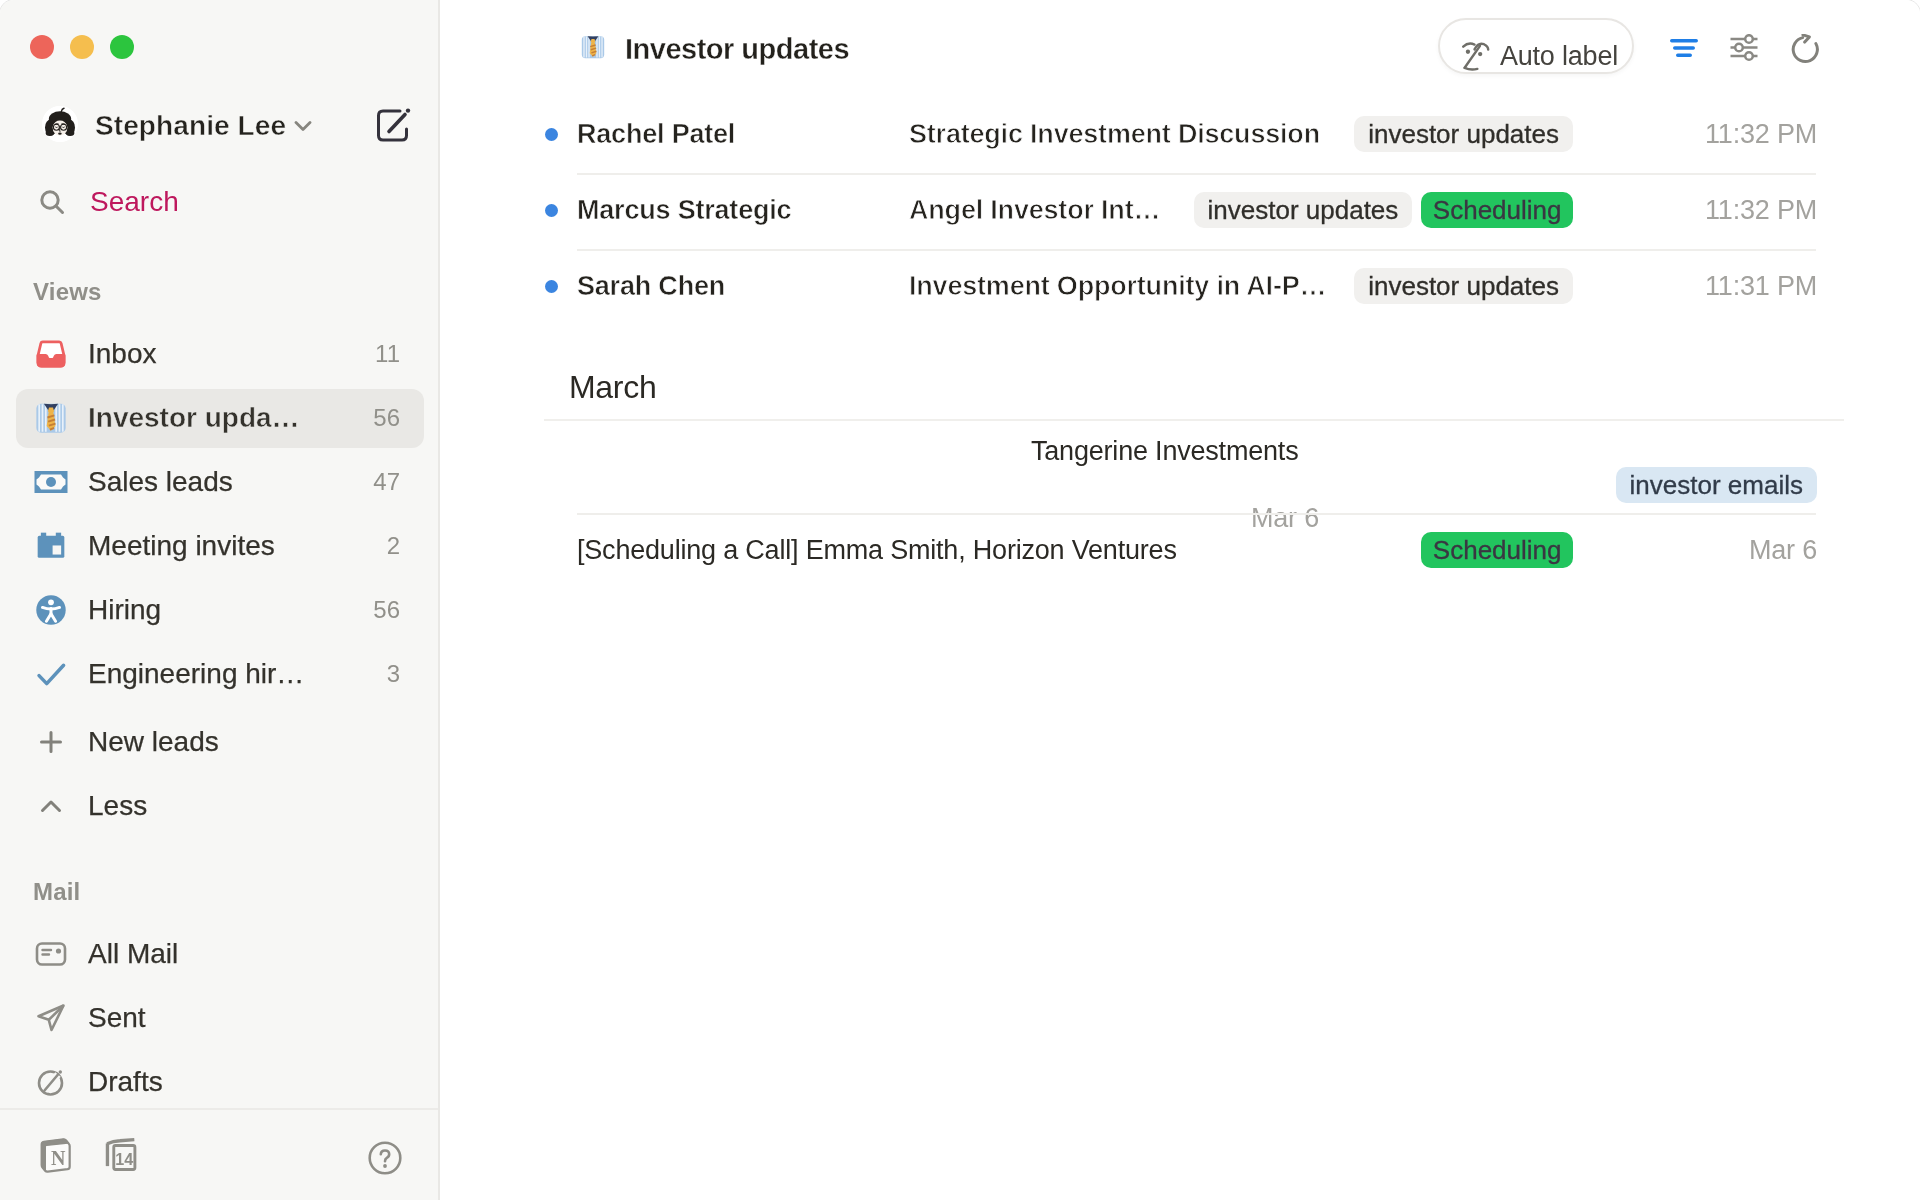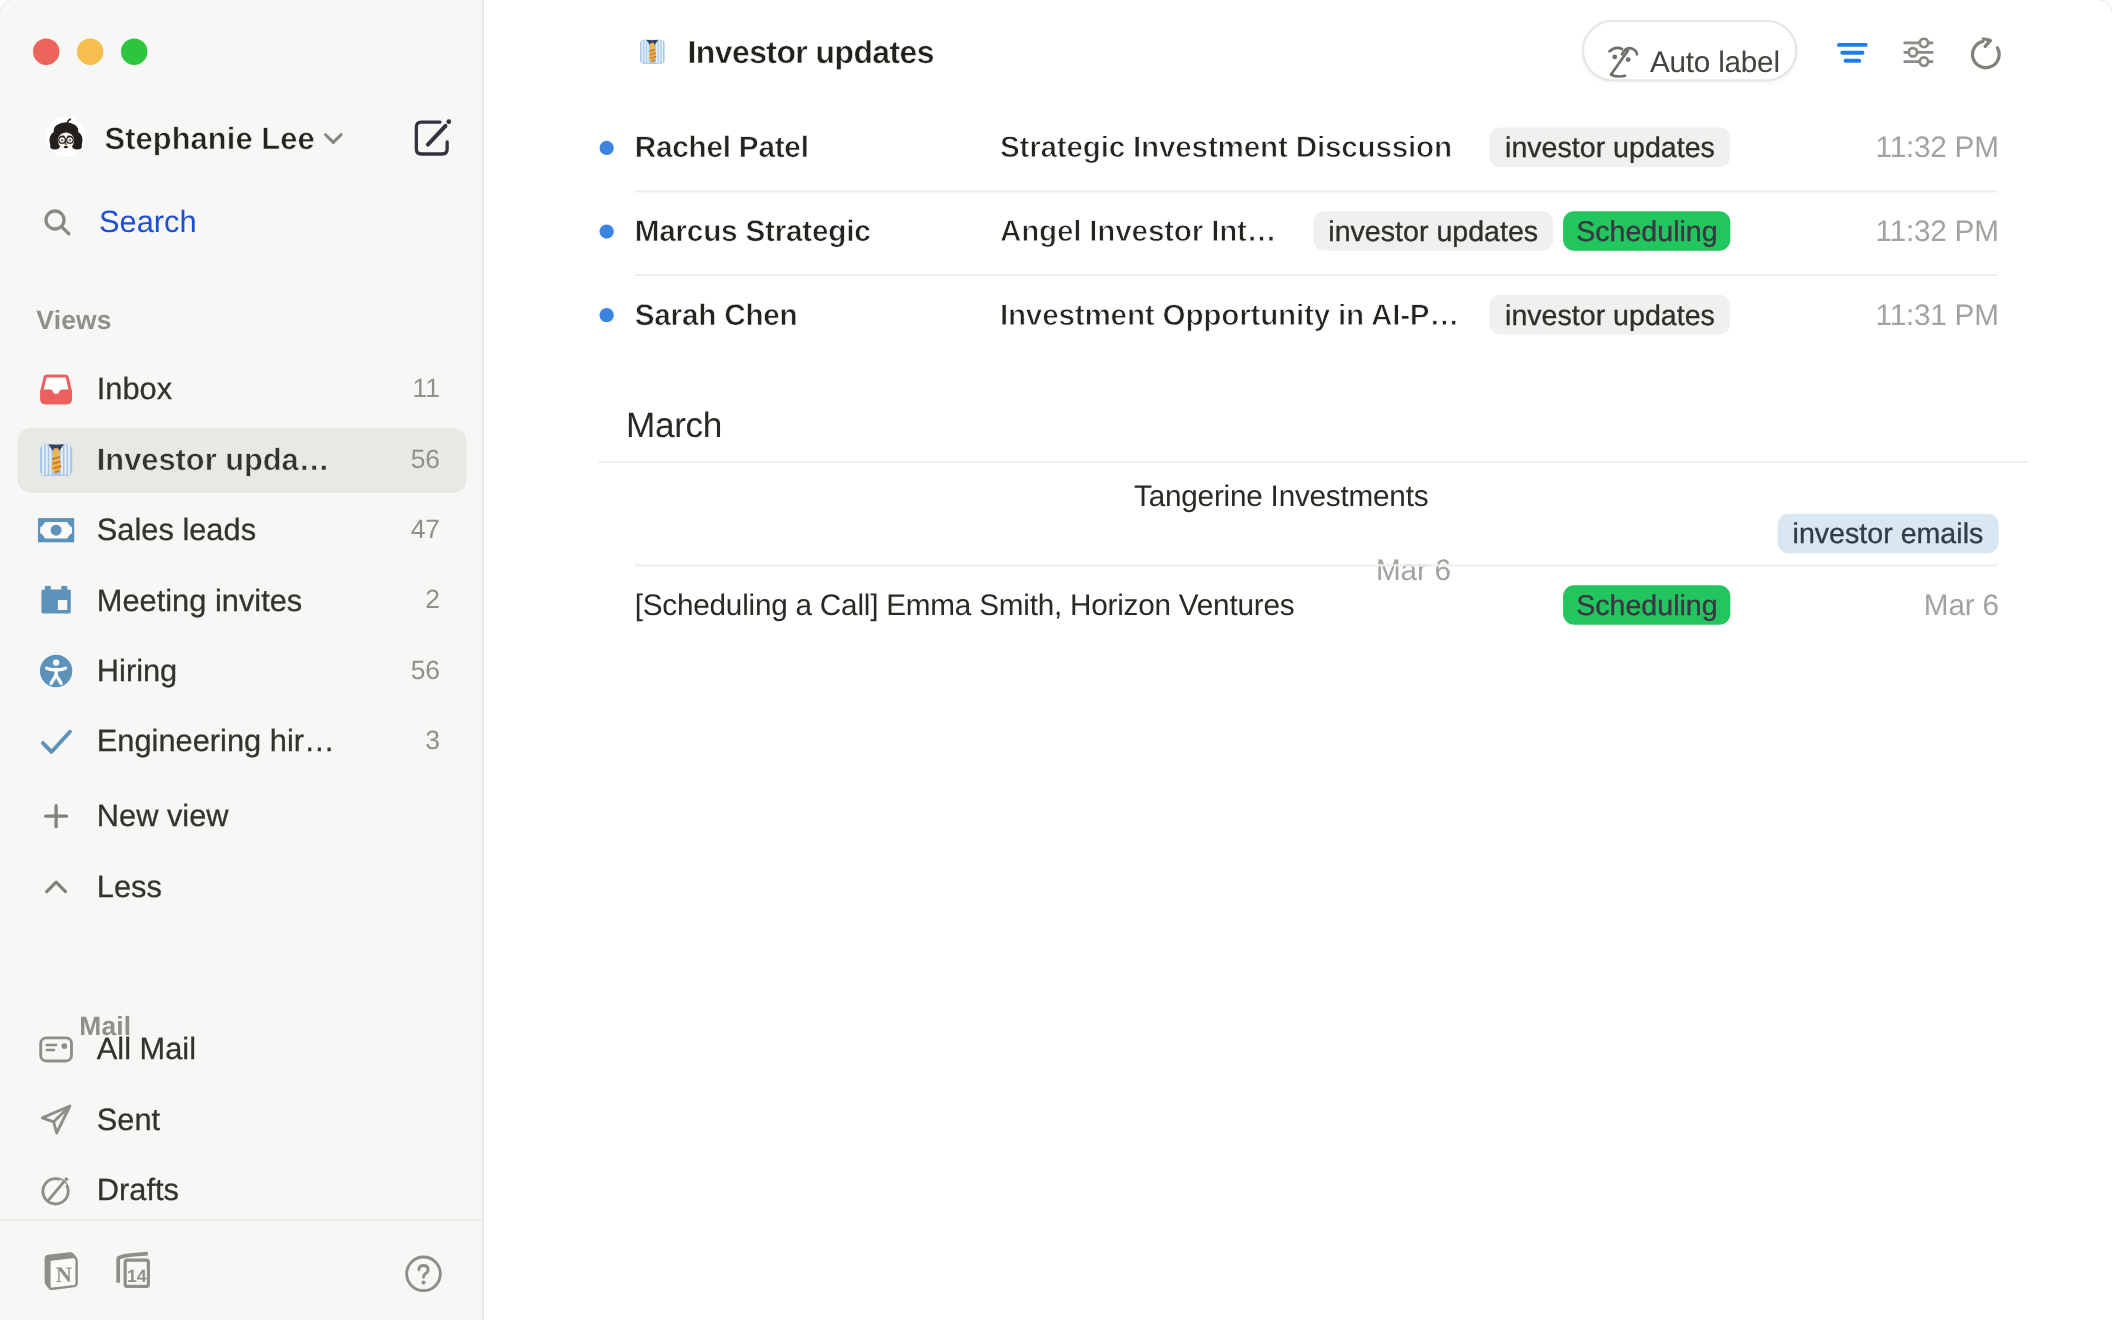--- a/index.html
+++ b/index.html
@@ -19,21 +19,21 @@
             background:#fff; overflow:hidden; }
   .pname { position:absolute; left:95px; top:calc(50% + 2px); transform:translateY(-50%);
            font-size:28px; font-weight:700; color:#25231e; letter-spacing:.1px;
            -webkit-text-stroke:0.5px #f7f7f5; }
   .pchev { position:absolute; left:294px; top:15px; }
   .compose { position:absolute; left:373px; top:-2px; }
 
   .search { position:absolute; left:0; top:184px; width:438px; height:36px; }
   .search svg { position:absolute; left:37px; top:3px; }
   .search span { position:absolute; left:90px; top:50%; transform:translateY(-50%);
-                 font-size:28px; color:#1d4ed8; }
+                 font-size:28px; color:#be185d; }
 
   .slabel { position:absolute; left:33px; font-size:24px; font-weight:600; color:#908f89;
             letter-spacing:.2px; }
   .srow { position:absolute; left:0; width:438px; height:64px; }
   .srow .ic { position:absolute; left:36px; top:50%; transform:translateY(-50%); width:30px;
               height:30px; display:flex; align-items:center; justify-content:center; }
   .srow .ic svg { flex:none; }
   .srow .tx { position:absolute; left:88px; top:50%; transform:translateY(-50%);
               font-size:28px; font-weight:500; color:#34322c; white-space:nowrap;
               -webkit-text-stroke:0.25px currentColor; }
@@ -212,33 +212,33 @@
       <span class="tx">Engineering hir…</span>
         <span class="ct">3</span>
     </div>
 
     <div class="srow" style="top:710px;">
       <span class="ic">
         <svg width="30" height="30" viewBox="0 0 30 30">
           <path d="M15,5.5 L15,24.5 M5.5,15 L24.5,15" stroke="#82817b" stroke-width="3" stroke-linecap="round"></path>
         </svg>
       </span>
-      <span class="tx">New view</span>
+      <span class="tx">New leads</span>
     </div>
 
     <div class="srow" style="top:774px;">
       <span class="ic">
         <svg width="30" height="30" viewBox="0 0 30 30">
           <path d="M6.5,19.5 L15,11 L23.5,19.5" fill="none" stroke="#82817b" stroke-width="3" stroke-linecap="round" stroke-linejoin="round"></path>
         </svg>
       </span>
       <span class="tx">Less</span>
     </div>
 
-    <div class="slabel" style="top:920px;margin-left:39px;">Mail</div>
+    <div class="slabel" style="top:878px;">Mail</div>
 
     <div class="srow" style="top:922px;">
       <span class="ic">
         <svg width="34" height="30" viewBox="0 0 34 30">
           <rect x="3" y="4.5" width="28" height="21" rx="5" fill="none" stroke="#8e8d87" stroke-width="2.6"></rect>
           <path d="M8.5,11 L17,11 M8.5,15.5 L15,15.5" stroke="#8e8d87" stroke-width="2.4" stroke-linecap="round"></path>
           <circle cx="24.5" cy="12" r="2.6" fill="#8e8d87"></circle>
         </svg>
       </span>
       <span class="tx">All Mail</span>

